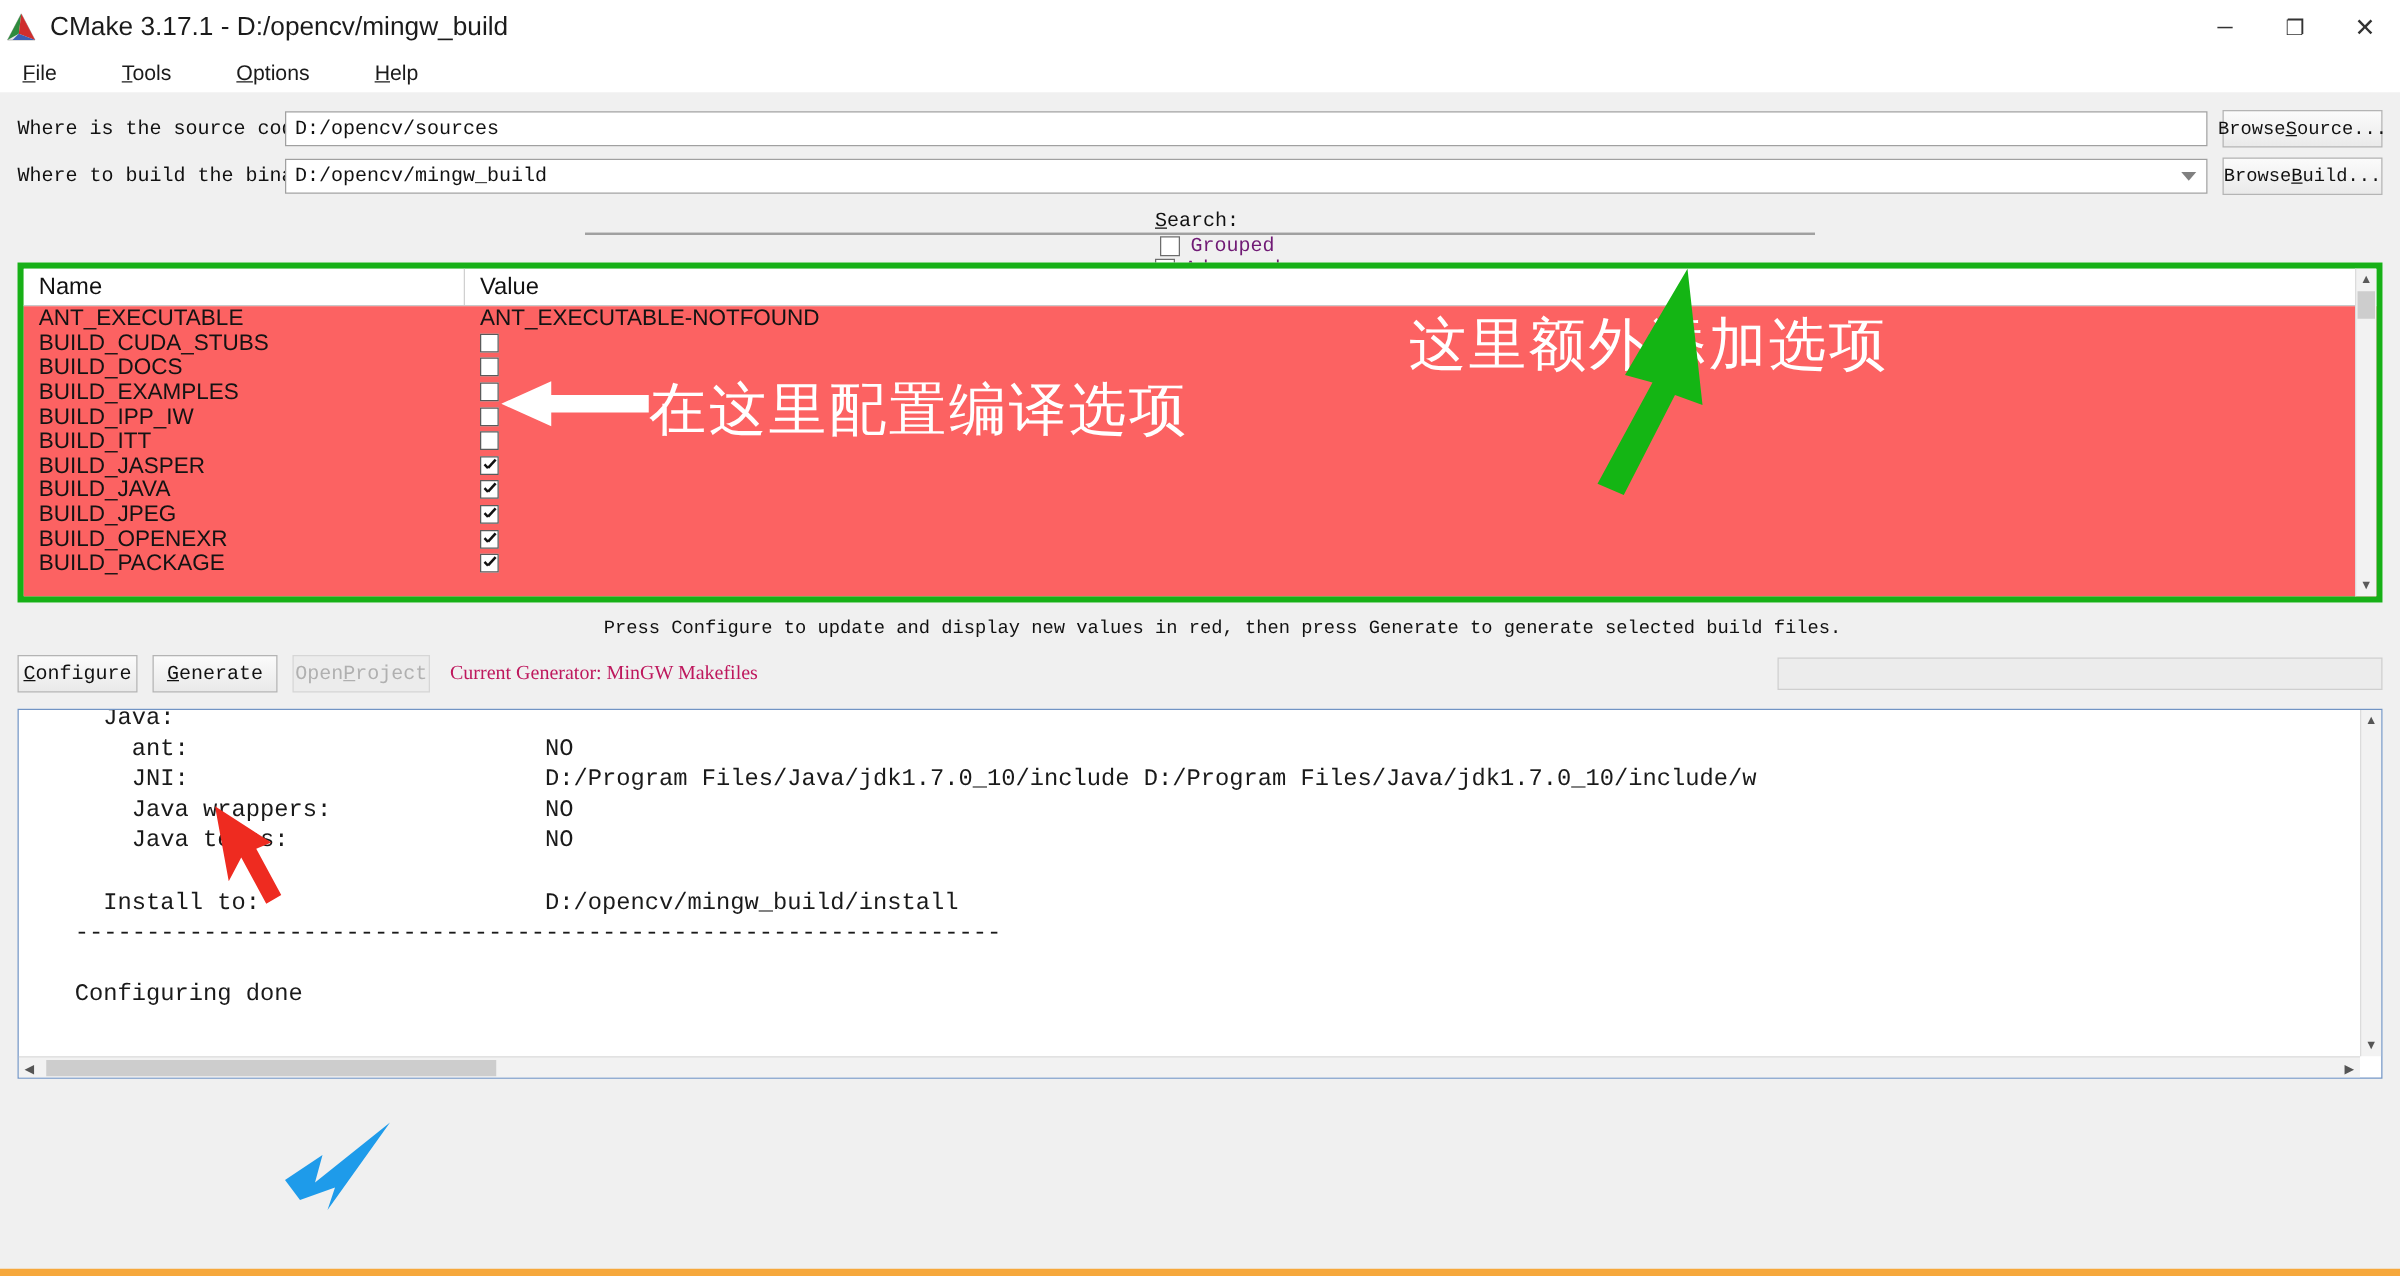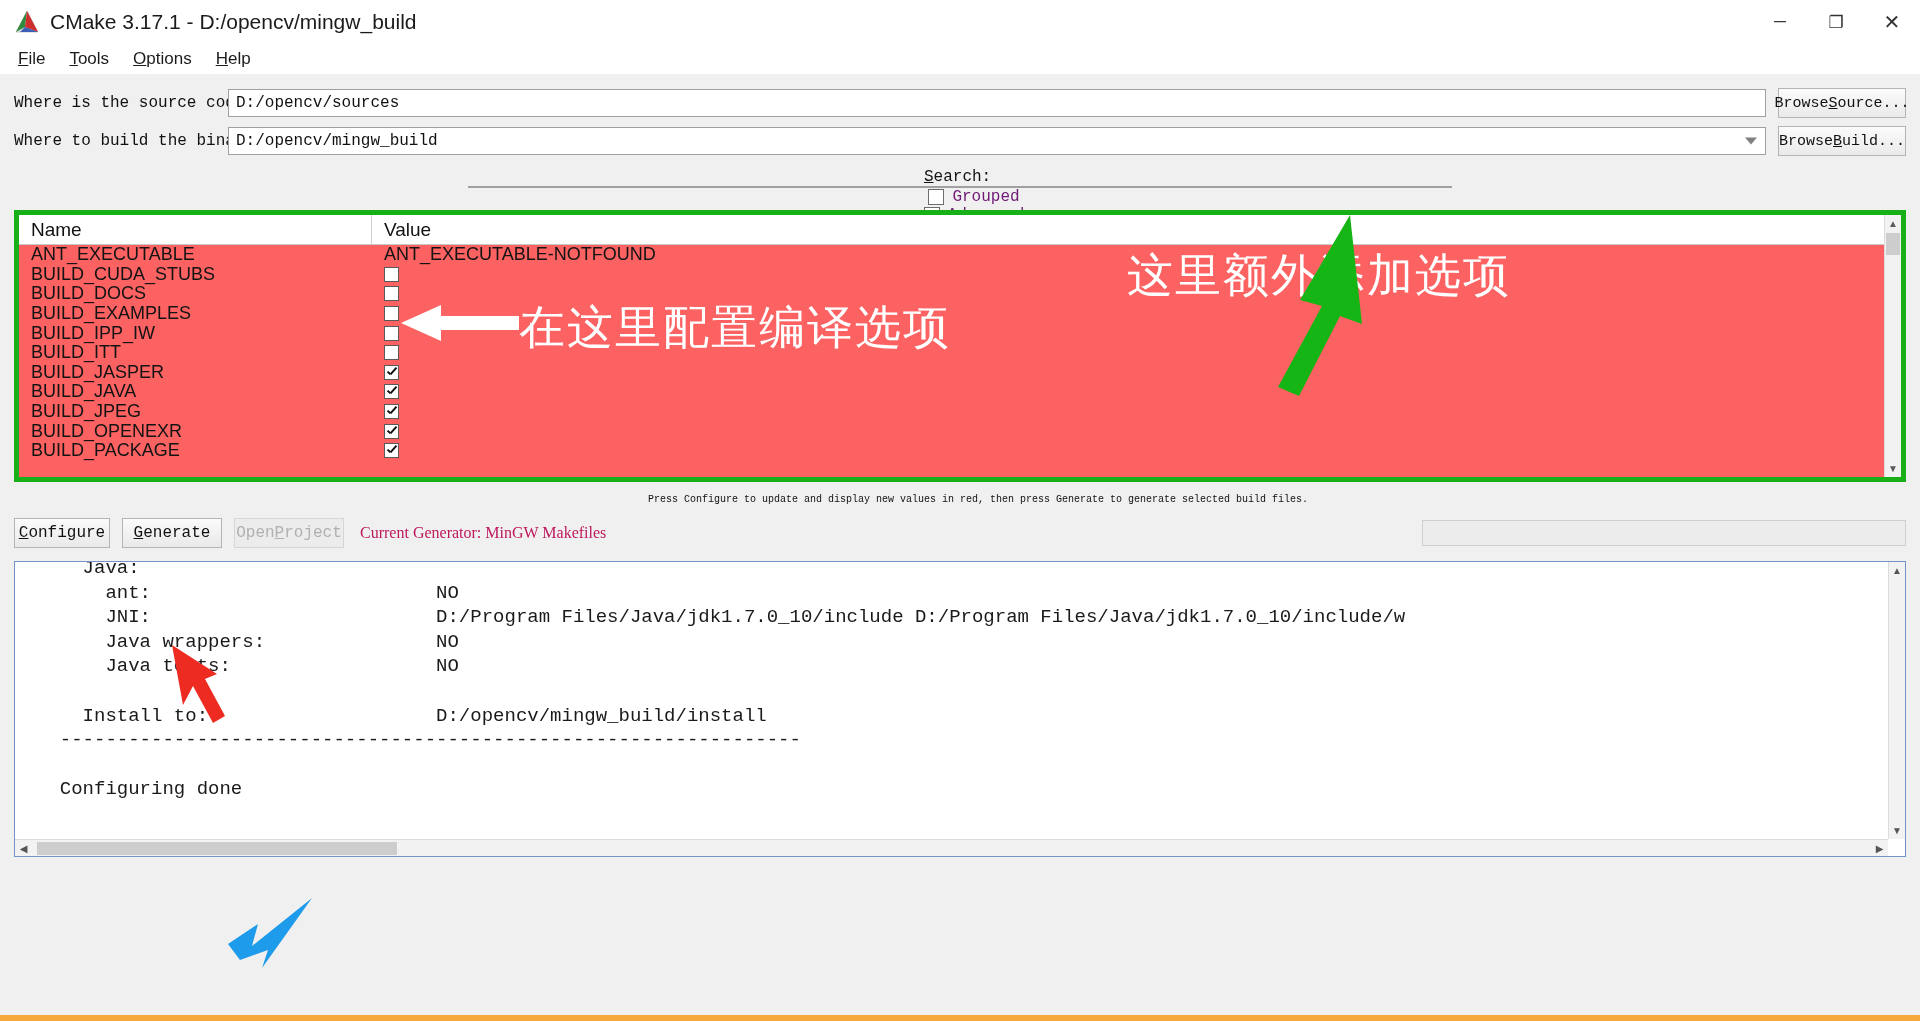--- a/index.html
+++ b/index.html
@@ -9,31 +9,31 @@
     background:#f0f0f0;
     font-family:"Liberation Sans", sans-serif;
     overflow:hidden;
     position:relative;
   }
 
   
   .titlebar {
     height:44px; background:#ffffff;
     display:flex; align-items:center;
-    padding-left:14px; position:relative;
+    padding-left:4px; position:relative;
   }
   .app-icon { width:26px; height:26px; position:relative; margin-right:10px; flex:0 0 auto;}
   .title-text { font-size:21px; color:#1b1b1b; white-space:nowrap; }
   .winbtns { position:absolute; right:0; top:0; height:44px; display:flex; }
   .winbtn { width:56px; height:44px; display:flex; align-items:center; justify-content:center;
             color:#333; font-size:17px; }
   .winbtn.close { font-size:20px; }
 
   
-  .menubar { height:30px; background:#ffffff; display:flex; align-items:center; padding-left:14px; gap:16px;}
+  .menubar { height:30px; background:#ffffff; display:flex; align-items:center; padding-left:14px; gap:44px;}
   .menu-item { font-size:17px; color:#1b1b1b; padding:2px 4px; }
   .menu-item u { text-decoration:underline; }
 
   
   .form-area { background:#f0f0f0; padding-top:12px; }
   .row { display:flex; align-items:center; padding:0 14px; height:34px; }
   .row + .row { margin-top:4px; }
   .flabel {
     font-family:"Liberation Mono", monospace;
     font-size:16px; color:#111; white-space:nowrap;
@@ -115,21 +115,21 @@
 
   
   .cn-big {
     position:absolute; color:#ffffff; font-size:46px; letter-spacing:2px;
     font-family:"DejaVu Sans", sans-serif; white-space:nowrap; z-index:3;
   }
   .white-arrow { position:absolute; z-index:3; }
 
   
   .statusline { text-align:center; font-family:"Liberation Mono", monospace;
-    font-size:10px; color:#111; margin-top:12px;padding-left:36px; }
+    font-size:15px; color:#111; margin-top:12px;padding-left:36px; }
 
   
   .actions { display:flex; align-items:center; padding:0 14px; margin-top:12px; height:32px;}
   .act-btn {
     height:30px; border:1px solid #b4b4b4; background:linear-gradient(#fbfbfb,#e9e9e9);
     font-family:"Liberation Mono", monospace; font-size:16px; color:#111;
     display:flex;align-items:center;justify-content:center;
   }
   .act-btn.configure { width:96px; }
   .act-btn.generate { width:100px; margin-left:12px; }

